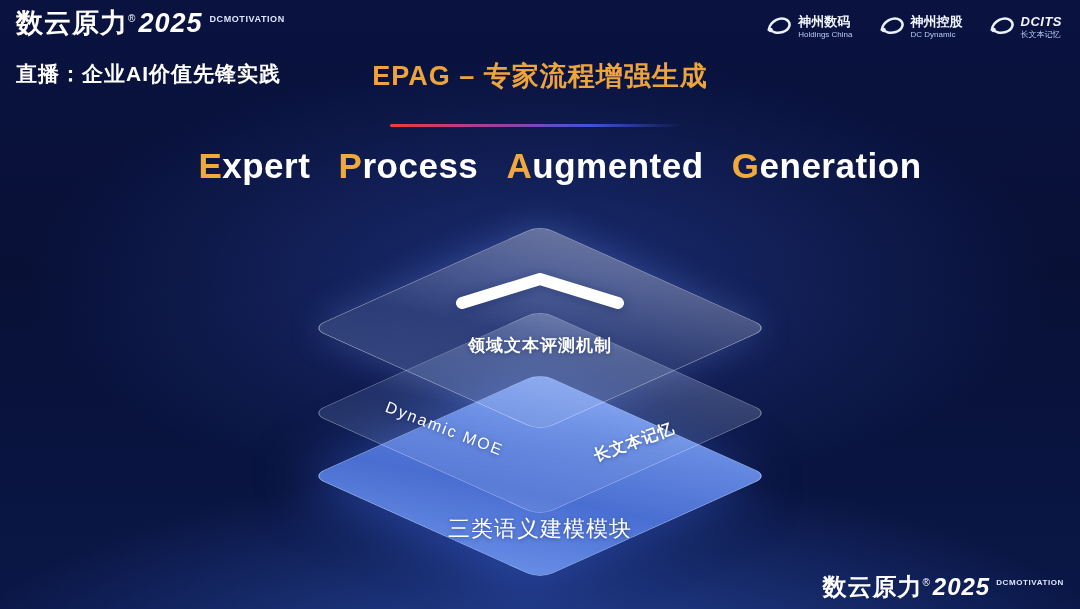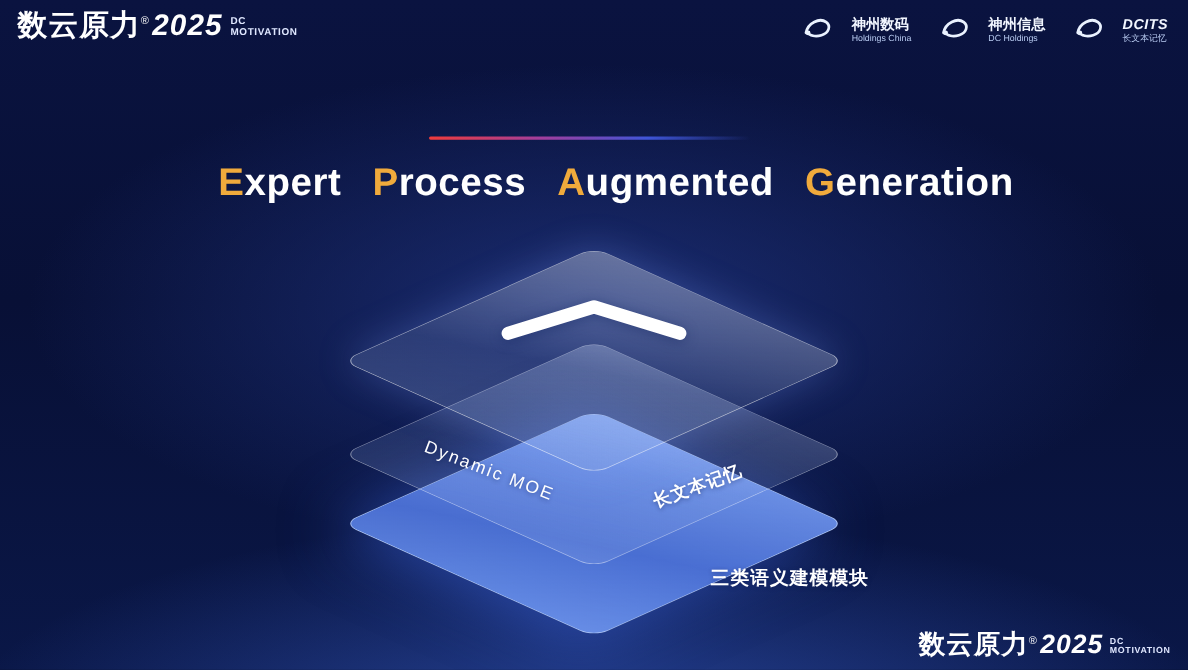--- a/index.html
+++ b/index.html
@@ -13,29 +13,29 @@
       radial-gradient(68% 52% at 50% 46%, rgba(30,50,125,0.85) 0%, rgba(30,50,125,0) 70%),
       linear-gradient(180deg, #0a1340 0%, #081036 45%, #0a1747 100%);
     color:#fff;
   }
 
   
   .brand { position:absolute; top:10px; left:16px; display:flex; align-items:flex-start; gap:7px; }
   .brand-main { font-size:27px; font-weight:800; letter-spacing:1px; line-height:1; color:#fff; white-space:nowrap; }
   .brand-main .reg { font-size:10px; vertical-align:super; font-weight:400; }
   .brand-main .year { margin-left:2px; font-style:italic; }
-  .brand-tag { display:flex; flex-direction:column; margin-top:4px; font-size:9px; font-weight:700;
+  .brand-tag { display:flex; flex-direction:row; margin-top:4px; font-size:9px; font-weight:700;
                letter-spacing:0.6px; line-height:1.15; color:#dfe7ff; }
 
   
   .live-label { position:absolute; top:60px; left:16px; font-size:21px; font-weight:800; color:#ffffff; letter-spacing:1px; }
 
   
   .partners { position:absolute; top:12px; right:18px; display:flex; gap:26px; }
-  .partner { display:flex; align-items:center; gap:18px; }
+  .partner { display:flex; align-items:center; gap:6px; }
   .partner-text { display:flex; flex-direction:column; line-height:1.15; }
   .partner-name { font-size:13px; font-weight:700; color:#f2f6ff; white-space:nowrap; }
   .partner-name.italic { font-style:italic; letter-spacing:0.5px; }
   .partner-sub { font-size:8px; color:#b9ccf2; white-space:nowrap; }
 
   
   .page-title { position:absolute; top:58px; left:0; width:100%; text-align:center;
                 font-size:27px; font-weight:800; letter-spacing:1px; color:#eda43c; }
   .divider { position:absolute; top:124px; left:50%; margin-left:-150px; width:292px; height:3px; border-radius:2px;
              background:linear-gradient(90deg,#f03b3b 0%, #a23e9d 35%, #3f55d8 68%, rgba(63,85,216,0) 100%); }
@@ -64,40 +64,41 @@
     box-shadow:0 18px 70px rgba(60,100,220,0.55);
   }
 
   .chevron { position:absolute; top:44px; left:50%; margin-left:-88px; z-index:4;
              filter:drop-shadow(0 2px 6px rgba(0,20,80,0.35)); }
 
   .layer-label { position:absolute; z-index:4; color:#fff; text-shadow:0 1px 4px rgba(10,25,80,0.45); }
   .label-top { top:108px; left:0; width:100%; text-align:center; font-size:17px; font-weight:700; letter-spacing:1px; }
   .label-mid-left { top:194px; left:92px; transform:rotate(21deg); font-size:16px; font-weight:500; letter-spacing:2px; }
   .label-mid-right { top:206px; left:302px; transform:rotate(-20deg); font-size:16px; font-weight:700; letter-spacing:1px; }
-  .label-bottom { top:288px; left:0; width:100%; text-align:right; font-size:17px; font-weight:700; letter-spacing:1px; }
+  .label-bottom { top:288px; left:0; width:100%; text-align:center; font-size:22px; font-weight:400; letter-spacing:1px; }
 
   
   .footer-brand { position:absolute; right:16px; bottom:10px; display:flex; align-items:flex-start; gap:6px; }
   .footer-brand .brand-main { font-size:24px; }
   .footer-brand .brand-tag { margin-top:3px; font-size:8px; }
 </style>
 </head>
 <body>
 
 <div class="slide">
 
   <div class="brand">
     <div class="brand-main"><span>数云原力</span><sup class="reg">®</sup><span class="year">2025</span></div>
     <div class="brand-tag">
       <span>DC</span>
       <span>MOTIVATION</span>
     </div>
   </div>
 
+  <div class="live-label">直播：企业AI价值先锋实践</div>
 
   <div class="partners">
     <div class="partner">
       <span>
         <svg viewBox="0 0 24 24" width="26" height="26" aria-hidden="true">
           <path d="M2.5 16.5 C4 8, 14 3.5, 19.5 7.5 C23.5 10.5, 22 16.5, 15.5 18.5 C10.5 20, 5.5 19, 3.8 15.8" fill="none" stroke="#eaf2ff" stroke-width="2.3" stroke-linecap="round"></path>
           <circle cx="4.3" cy="16.6" r="2" fill="#eaf2ff"></circle>
         </svg>
       </span>
       <span class="partner-text">
@@ -106,38 +107,39 @@
       </span>
     </div>
     <div class="partner">
       <span>
         <svg viewBox="0 0 24 24" width="26" height="26" aria-hidden="true">
           <path d="M2.5 16.5 C4 8, 14 3.5, 19.5 7.5 C23.5 10.5, 22 16.5, 15.5 18.5 C10.5 20, 5.5 19, 3.8 15.8" fill="none" stroke="#eaf2ff" stroke-width="2.3" stroke-linecap="round"></path>
           <circle cx="4.3" cy="16.6" r="2" fill="#eaf2ff"></circle>
         </svg>
       </span>
       <span class="partner-text">
-        <span class="partner-name">神州信息</span>
-        <span class="partner-sub">DC Holdings</span>
+        <span class="partner-name">神州控股</span>
+        <span class="partner-sub">DC Dynamic</span>
       </span>
     </div>
     <div class="partner">
       <span>
         <svg viewBox="0 0 24 24" width="26" height="26" aria-hidden="true">
           <path d="M2.5 16.5 C4 8, 14 3.5, 19.5 7.5 C23.5 10.5, 22 16.5, 15.5 18.5 C10.5 20, 5.5 19, 3.8 15.8" fill="none" stroke="#eaf2ff" stroke-width="2.3" stroke-linecap="round"></path>
           <circle cx="4.3" cy="16.6" r="2" fill="#eaf2ff"></circle>
         </svg>
       </span>
       <span class="partner-text">
         <span class="partner-name italic">DCITS</span>
         <span class="partner-sub">长文本记忆</span>
       </span>
     </div>
   </div>
 
+  <div class="page-title">EPAG – 专家流程增强生成</div>
 
   <div class="divider"></div>
 
   <div class="main-heading">
     <span class="word"><span class="cap">E</span><span>xpert</span></span>
     <span class="word"><span class="cap">P</span><span>rocess</span></span>
     <span class="word"><span class="cap">A</span><span>ugmented</span></span>
     <span class="word"><span class="cap">G</span><span>eneration</span></span>
   </div>
 
@@ -145,20 +147,21 @@
     <div class="layer layer-bottom"></div>
     <div class="layer layer-middle"></div>
     <div class="layer layer-top"></div>
 
     <span class="chevron">
       <svg width="176" height="42" viewBox="0 0 176 42" aria-hidden="true">
         <polyline points="10,33 88,9 166,33" fill="none" stroke="#ffffff" stroke-width="12" stroke-linecap="round" stroke-linejoin="round"></polyline>
       </svg>
     </span>
 
+    <div class="layer-label label-top">领域文本评测机制</div>
     <div class="layer-label label-mid-left">Dynamic MOE</div>
     <div class="layer-label label-mid-right">长文本记忆</div>
     <div class="layer-label label-bottom">三类语义建模模块</div>
   </div>
 
   <div class="footer-brand">
     <div class="brand-main"><span>数云原力</span><sup class="reg">®</sup><span class="year">2025</span></div>
     <div class="brand-tag">
       <span>DC</span>
       <span>MOTIVATION</span>

